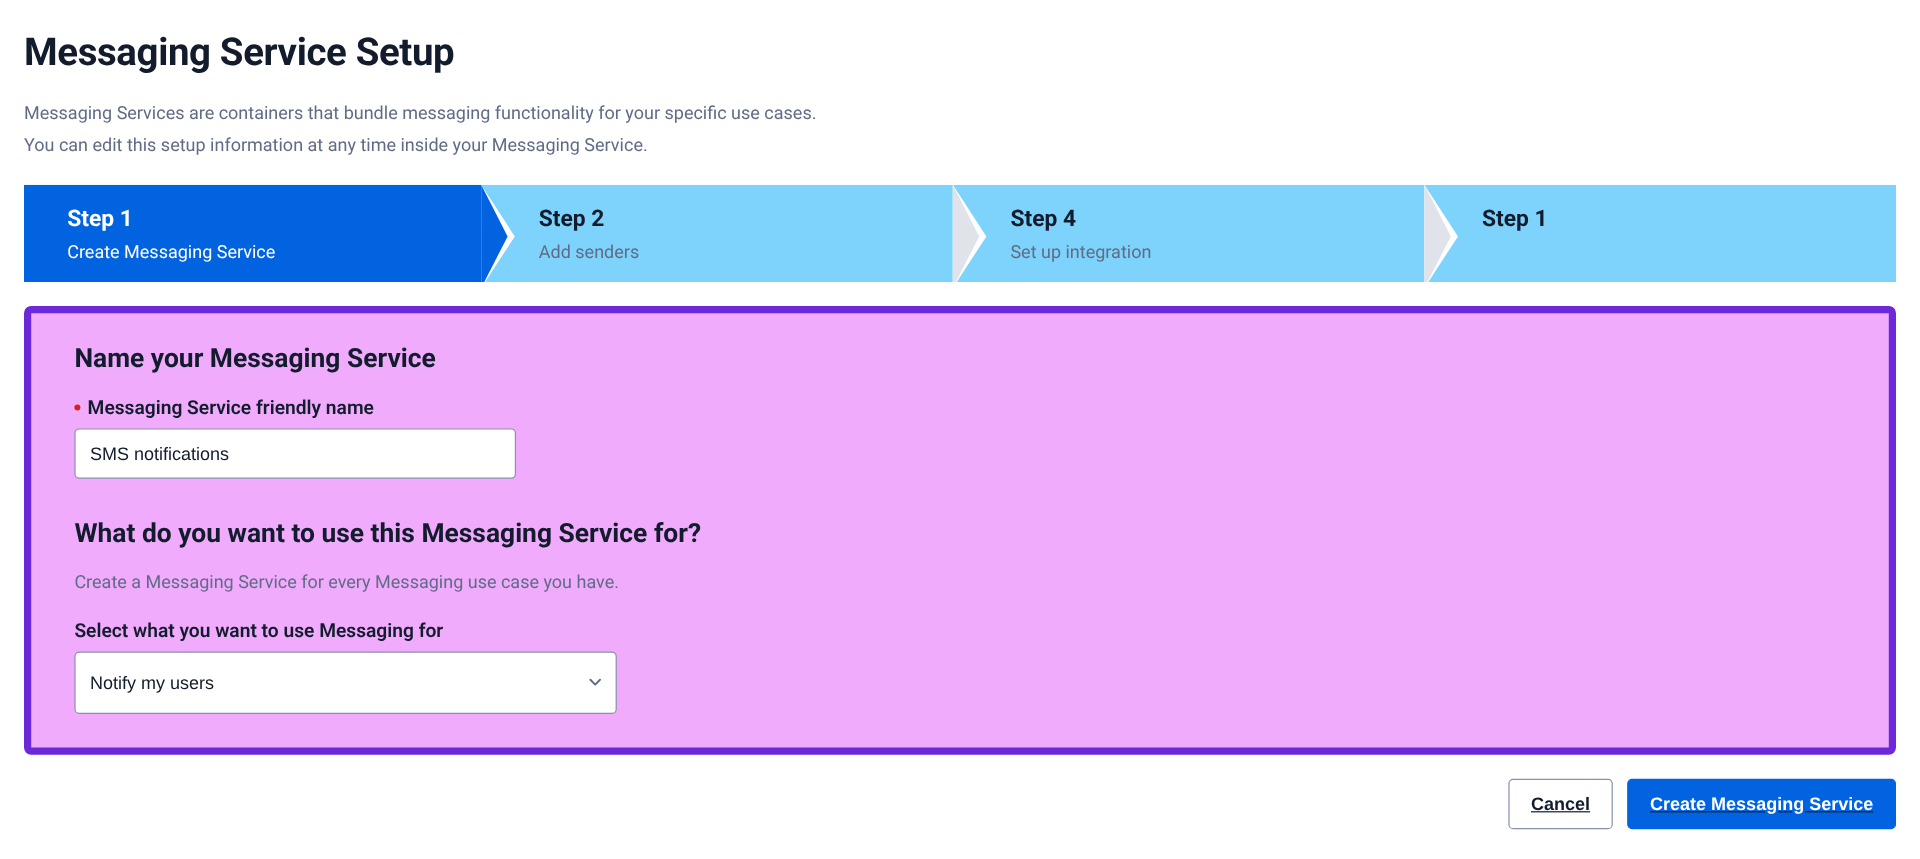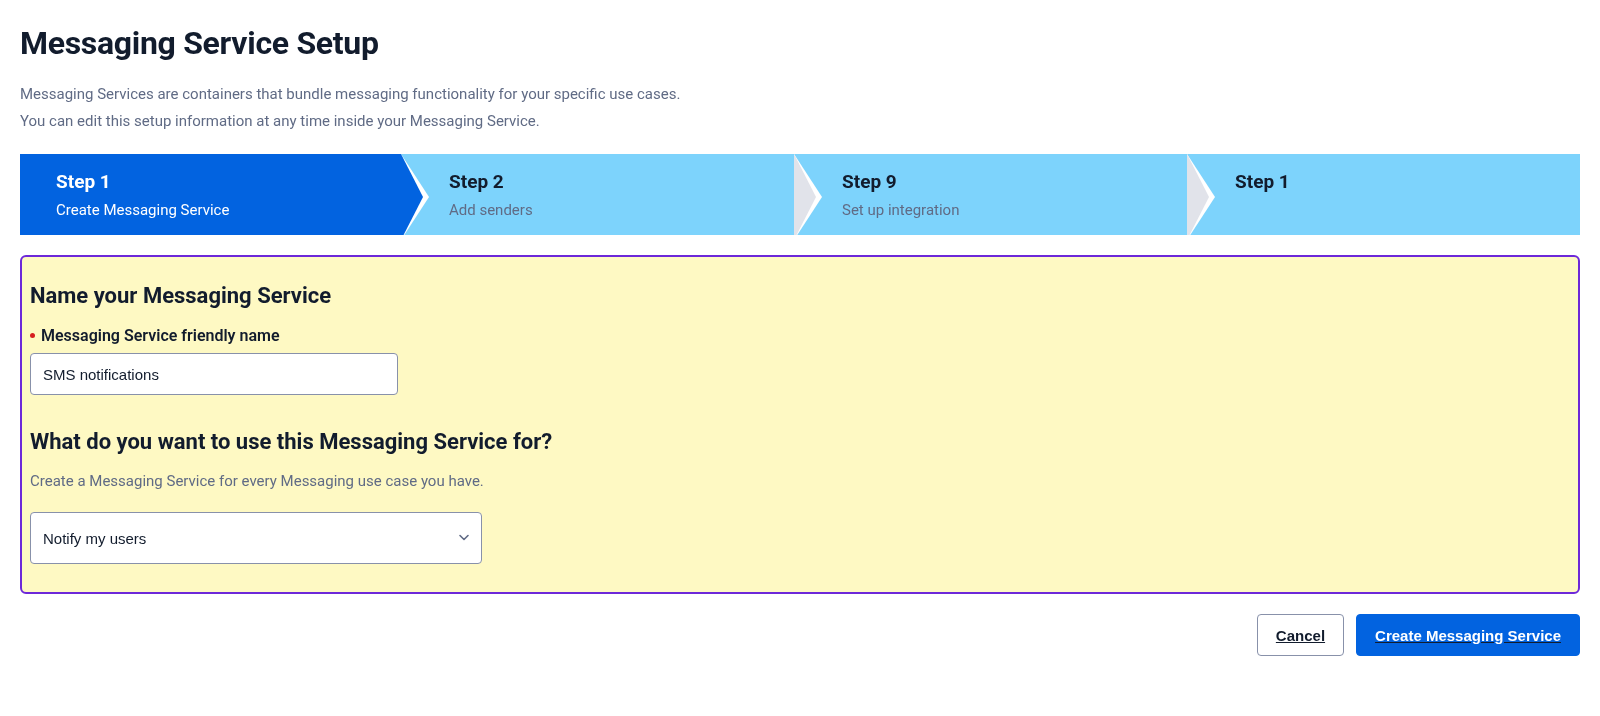--- a/index.html
+++ b/index.html
@@ -73,25 +73,25 @@
     border-top: 43px solid transparent;
     border-bottom: 43px solid transparent;
     border-left: 28px solid #fff;
     z-index: 1;
   }
   .step:last-child::after,
   .step:last-child::before { display: none; }
 
   
   .card {
-    border: 2px solid #6d28d9;
+    border: 6px solid #6d28d9;
     border-radius: 6px;
-    padding: 26px 24px 28px 8px;
+    padding: 26px 24px 28px 36px;
     margin-top: 20px;
-    background: #fef9c3;
+    background: #f0abfc;
   }
   .section-title {
     font-size: 22px;
     font-weight: 700;
     margin: 0 0 18px 0;
   }
   .section-title.second { margin-top: 34px; }
   .helper {
     font-size: 15px;
     color: #606b85;
@@ -192,40 +192,43 @@
 <div class="stepper">
   <div class="step active">
     <div class="step-label">Step 1</div>
     <div class="step-desc">Create Messaging Service</div>
   </div>
   <div class="step">
     <div class="step-label">Step 2</div>
     <div class="step-desc">Add senders</div>
   </div>
   <div class="step">
-    <div class="step-label">Step 9</div>
+    <div class="step-label">Step 4</div>
     <div class="step-desc">Set up integration</div>
   </div>
   <div class="step">
     <div class="step-label">Step 1</div>
   </div>
 </div>
 
 <div class="card">
   <h2 class="section-title">Name your Messaging Service</h2>
 
   <div class="form-label">
     <span class="req-dot"></span>
     <span>Messaging Service friendly name</span>
   </div>
   <input type="text" class="text-input" value="SMS notifications" style="">
 
   <h2 class="section-title second">What do you want to use this Messaging Service for?</h2>
   <p class="helper">Create a Messaging Service for every Messaging use case you have.</p>
 
+  <div class="form-label">
+    <span>Select what you want to use Messaging for</span>
+  </div>
   <div class="select-wrap">
     <button type="button" class="select-input">Notify my users</button>
     <span class="select-chevron">
       <svg width="12" height="12" viewBox="0 0 12 12" fill="none">
         <path d="M2 4 L6 8 L10 4" stroke="currentColor" stroke-width="1.6" stroke-linecap="round" stroke-linejoin="round"></path>
       </svg>
     </span>
   </div>
 </div>
 

